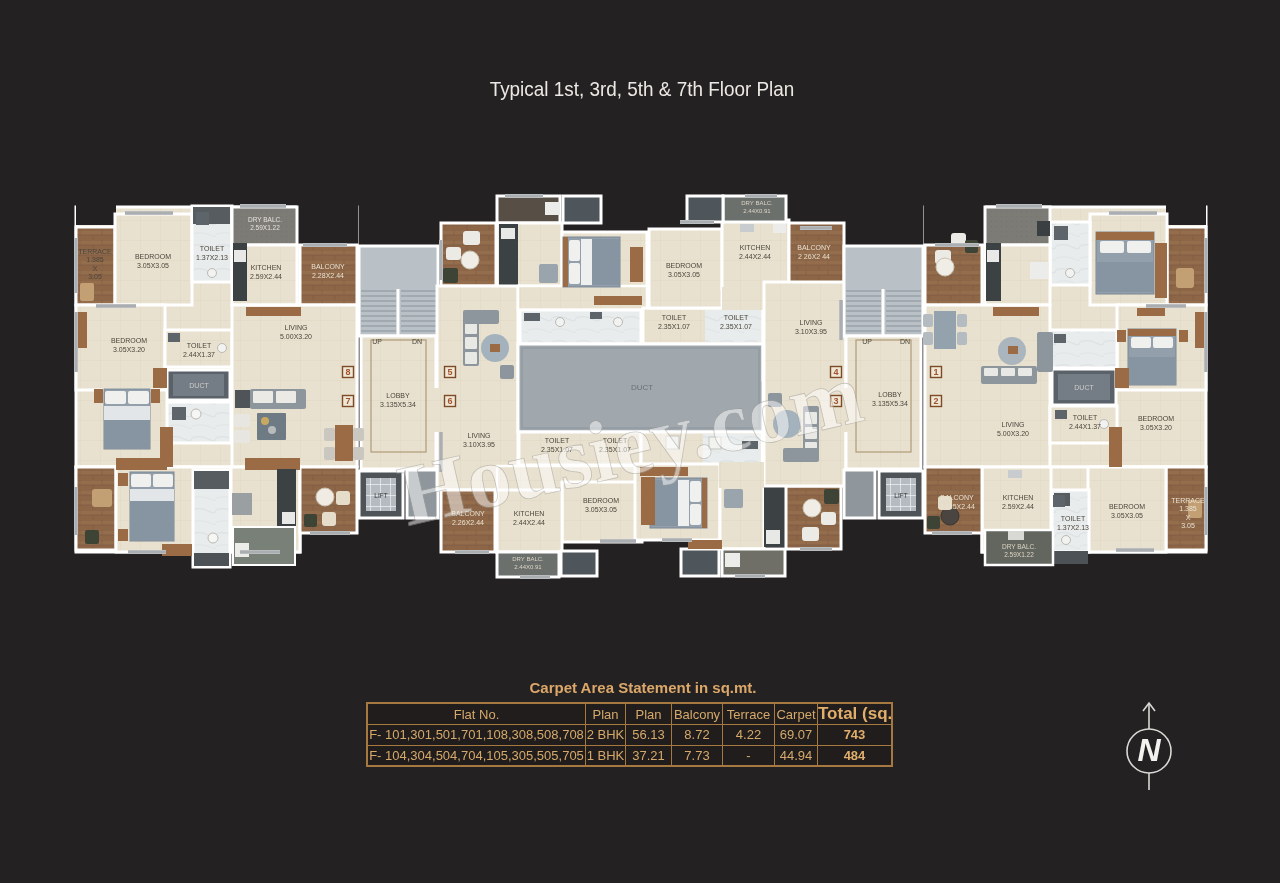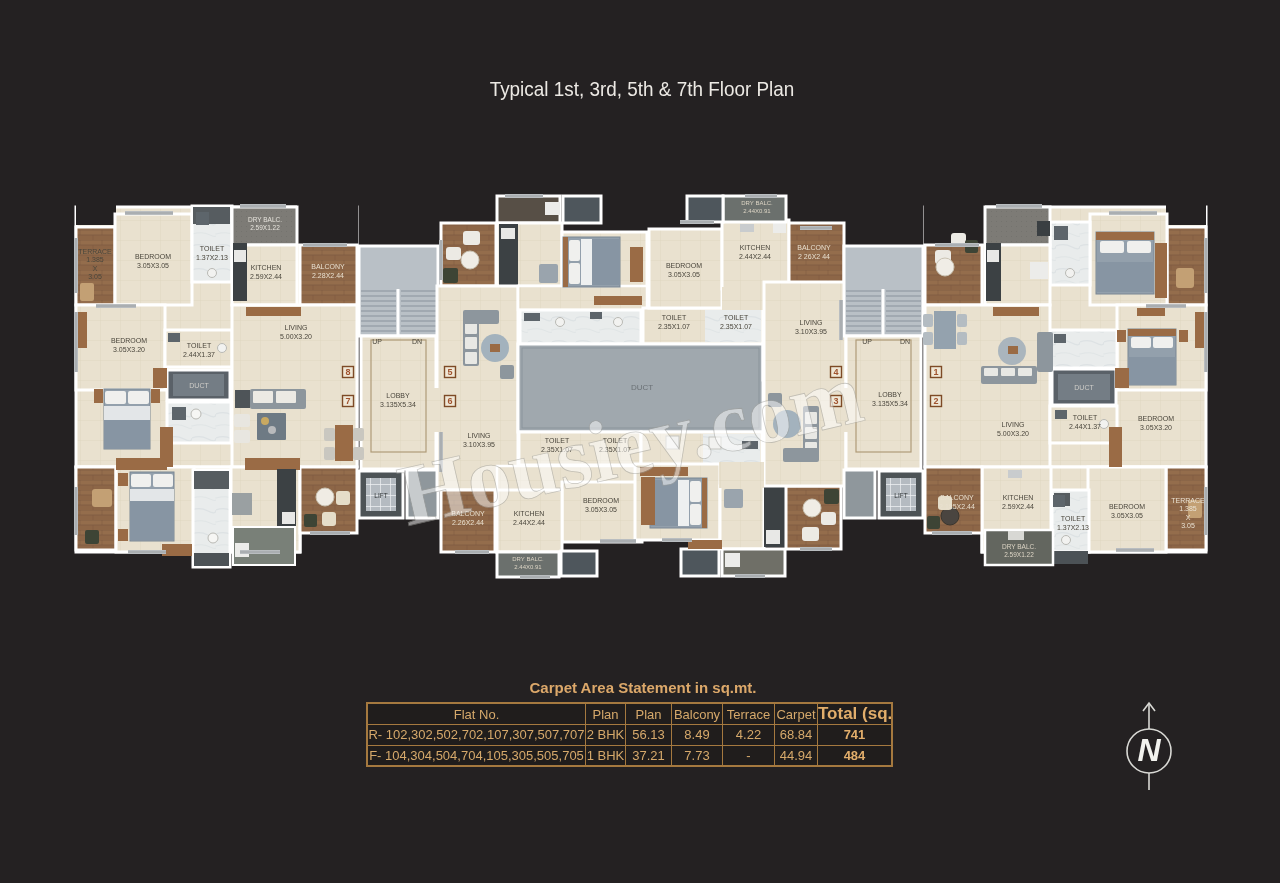--- a/index.html
+++ b/index.html
@@ -525,27 +525,27 @@
       <tr>
         <th class="c0">Flat No.</th>
         <th class="c1">Plan</th>
         <th class="c2">Plan</th>
         <th class="c3">Balcony</th>
         <th class="c4">Terrace</th>
         <th class="c5">Carpet</th>
         <th class="b c6">Total (sq.ft.)</th>
       </tr>
 <tr>
-        <td class="">R- 102,302,502,702,107,307,507,707</td>
+        <td class="">F- 101,301,501,701,108,308,508,708</td>
         <td class="">2 BHK</td>
         <td class="">56.13</td>
-        <td class="">8.49</td>
+        <td class="">8.72</td>
         <td class="">4.22</td>
-        <td class="">68.84</td>
-        <td class="b">741</td>
+        <td class="">69.07</td>
+        <td class="b">743</td>
       </tr>
 <tr>
         <td class="">F- 104,304,504,704,105,305,505,705</td>
         <td class="">1 BHK</td>
         <td class="">37.21</td>
         <td class="">7.73</td>
         <td class="">-</td>
         <td class="">44.94</td>
         <td class="b">484</td>
       </tr>

